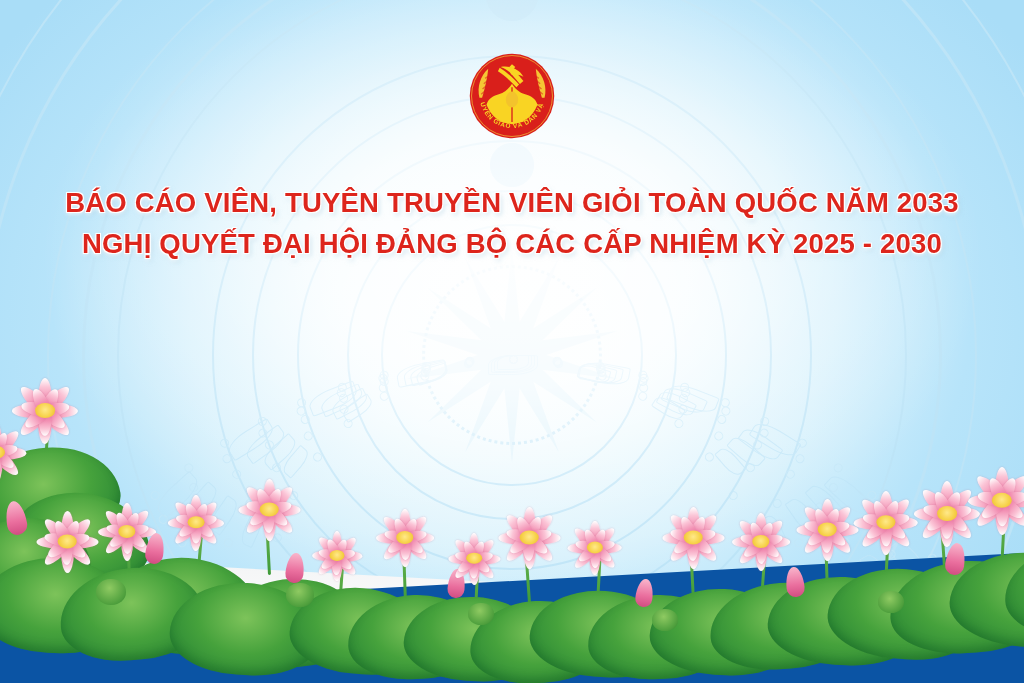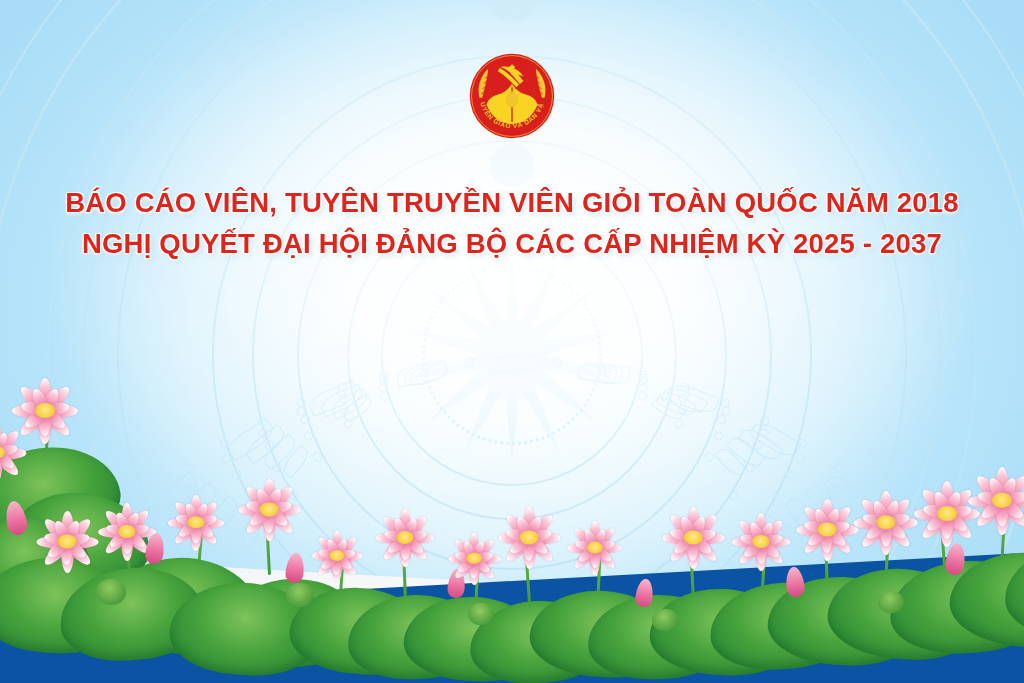--- a/index.html
+++ b/index.html
@@ -621,22 +621,22 @@
       <defs>
         <path id="emblemArc" d="M 28 116 A 74 74 0 0 0 172 116" fill="none"></path>
       </defs>
       <text font-family="Liberation Sans, sans-serif" font-size="14.5" font-weight="bold" fill="#f9d423" letter-spacing="1.6">
         <textPath href="#emblemArc" startOffset="50%" text-anchor="middle">TUYÊN GIÁO VÀ DÂN VẬN</textPath>
       </text>
     </svg>
   </div>
 
   <div class="titles">
-    <div class="t-sub">BÁO CÁO VIÊN, TUYÊN TRUYỀN VIÊN GIỎI TOÀN QUỐC NĂM 2018</div>
-    <div class="t-sub">NGHỊ QUYẾT ĐẠI HỘI ĐẢNG BỘ CÁC CẤP NHIỆM KỲ 2025 - 2037</div>
+    <div class="t-sub">BÁO CÁO VIÊN, TUYÊN TRUYỀN VIÊN GIỎI TOÀN QUỐC NĂM 2033</div>
+    <div class="t-sub">NGHỊ QUYẾT ĐẠI HỘI ĐẢNG BỘ CÁC CẤP NHIỆM KỲ 2025 - 2030</div>
   </div>
 
   <div class="lotus-band" id="lotusBand">
       <div class="leaf" style="left: -30px; top: 65px; width: 150px; height: 95px; transform: rotate(-8deg); z-index: 3;"></div>
       <div class="leaf" style="left: 10px; top: 110px; width: 140px; height: 92px; transform: rotate(6deg); z-index: 4;"></div>
       <div class="leaf" style="left: -40px; top: 135px; width: 130px; height: 88px; transform: rotate(-4deg); z-index: 5;"></div>
       <div class="stem" style="left: 44px; top: 20px; height: 60px; transform: rotate(4deg); transform-origin: 50% 100%; z-index: 2;"></div>
       <div class="flower" style="left: 12px; top: -5px; width: 66px; height: 66px; z-index: 6; transform: rotate(0deg);">
         <span class="pet" style="width: 13.86px; height: 33px; margin-left: -6.93px; margin-top: -33px; transform: rotate(0deg);"></span>
         <span class="pet" style="width: 13.86px; height: 33px; margin-left: -6.93px; margin-top: -33px; transform: rotate(45deg);"></span>

